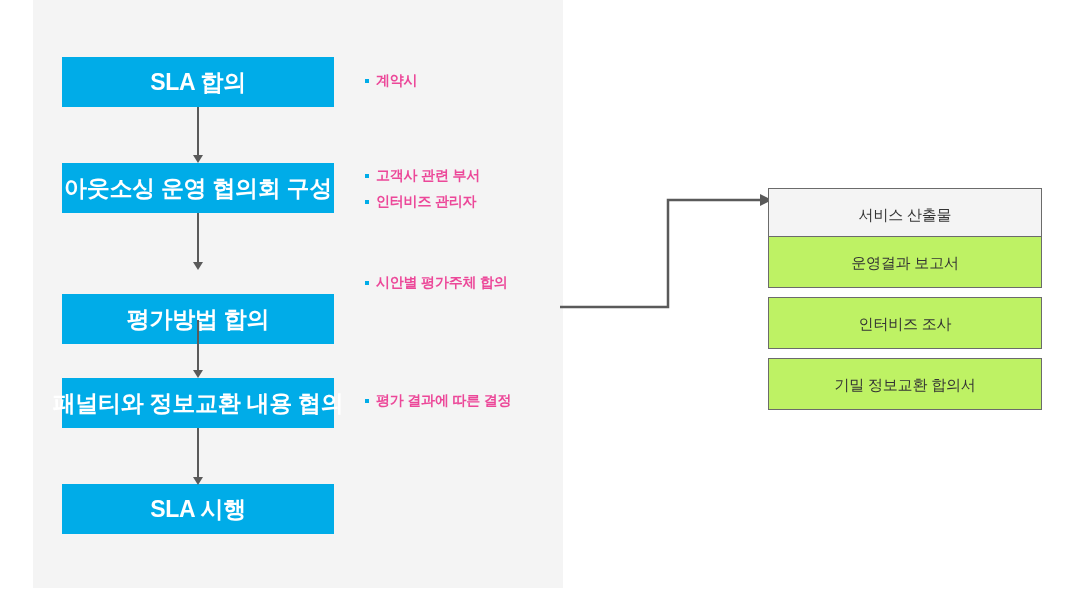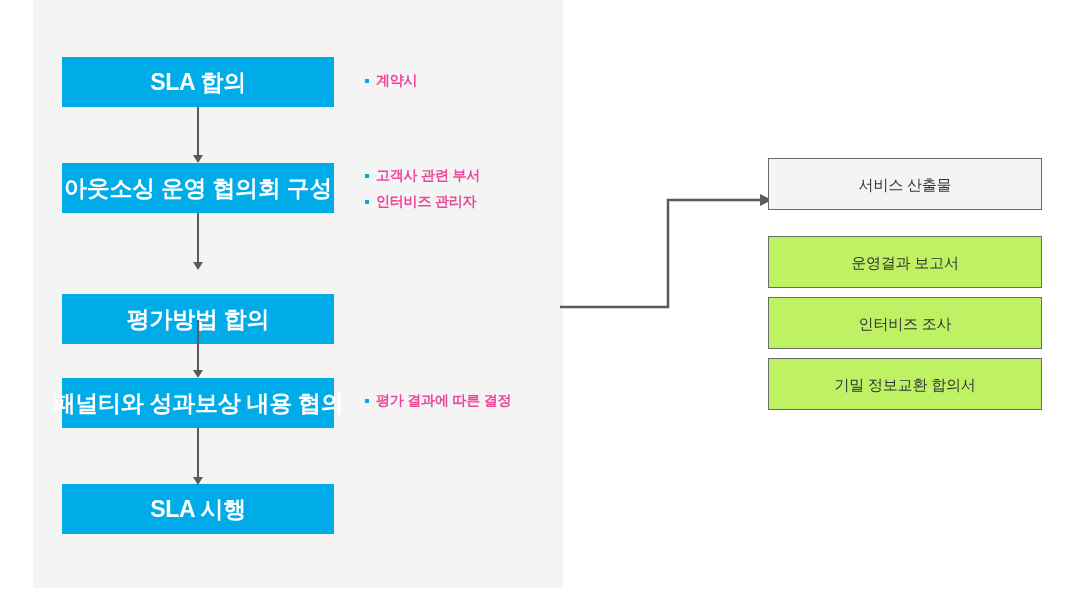--- a/index.html
+++ b/index.html
@@ -129,41 +129,41 @@
     justify-content: center;
   }
   .output-box.shaded { background: #f4f4f4; }
   .output-box .out-label {
     font-size: 15px;
     color: #333333;
     letter-spacing: -0.2px;
     line-height: 1;
     white-space: nowrap;
   }
-  #output-box-0 { top: 158px; }
+  #output-box-0 { top: 188px; }
   #output-box-1 { top: 236px; }
   #output-box-2 { top: 297px; }
   #output-box-3 { top: 358px; }
 </style>
 </head>
 <body>
 
 <div id="flow-panel"></div>
 
 <div class="process-box" id="process-box-0">
   <span class="box-label">SLA 합의</span>
 </div>
 <div class="process-box" id="process-box-1">
   <span class="box-label">아웃소싱 운영 협의회 구성</span>
 </div>
 <div class="process-box" id="process-box-2">
   <span class="box-label">평가방법 합의</span>
 </div>
 <div class="process-box" id="process-box-3">
-  <span class="box-label">패널티와 성과보상 내용 협의</span>
+  <span class="box-label">패널티와 정보교환 내용 협의</span>
 </div>
 <div class="process-box" id="process-box-4">
   <span class="box-label">SLA 시행</span>
 </div>
 
 <div class="flow-arrow" id="flow-arrow-0"></div>
 <div class="flow-arrow" id="flow-arrow-1"></div>
 <div class="flow-arrow" id="flow-arrow-2"></div>
 <div class="flow-arrow" id="flow-arrow-3"></div>
 
@@ -179,20 +179,24 @@
     <span class="note-bullet"></span>
     <span class="note-text">고객사 관련 부서</span>
   </div>
   <div class="note-item">
     <span class="note-bullet"></span>
     <span class="note-text">인터비즈 관리자</span>
   </div>
 </div>
 
 <div class="note-group" id="note-group-2">
+  <div class="note-item">
+    <span class="note-bullet"></span>
+    <span class="note-text">시안별 평가주체 합의</span>
+  </div>
 </div>
 
 <div class="note-group" id="note-group-3">
   <div class="note-item">
     <span class="note-bullet"></span>
     <span class="note-text">평가 결과에 따른 결정</span>
   </div>
 </div>
 
 <svg id="connector" viewBox="0 0 215 120" width="215" height="120">

